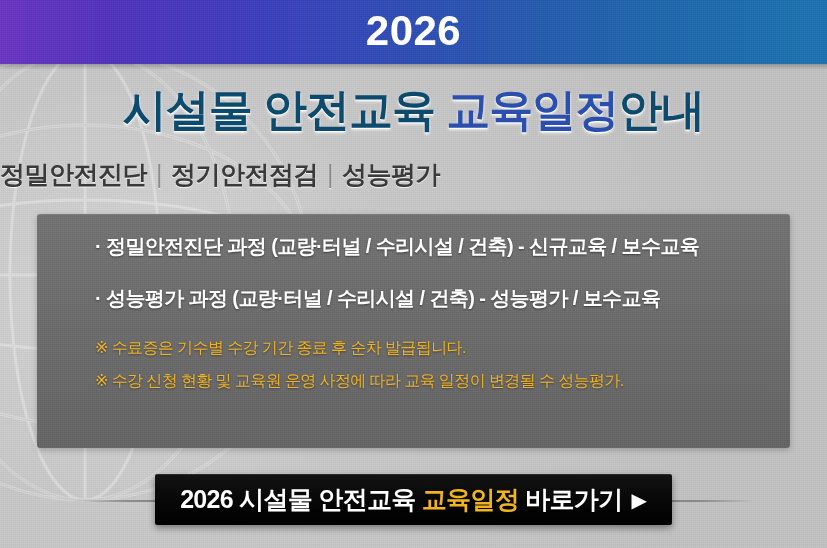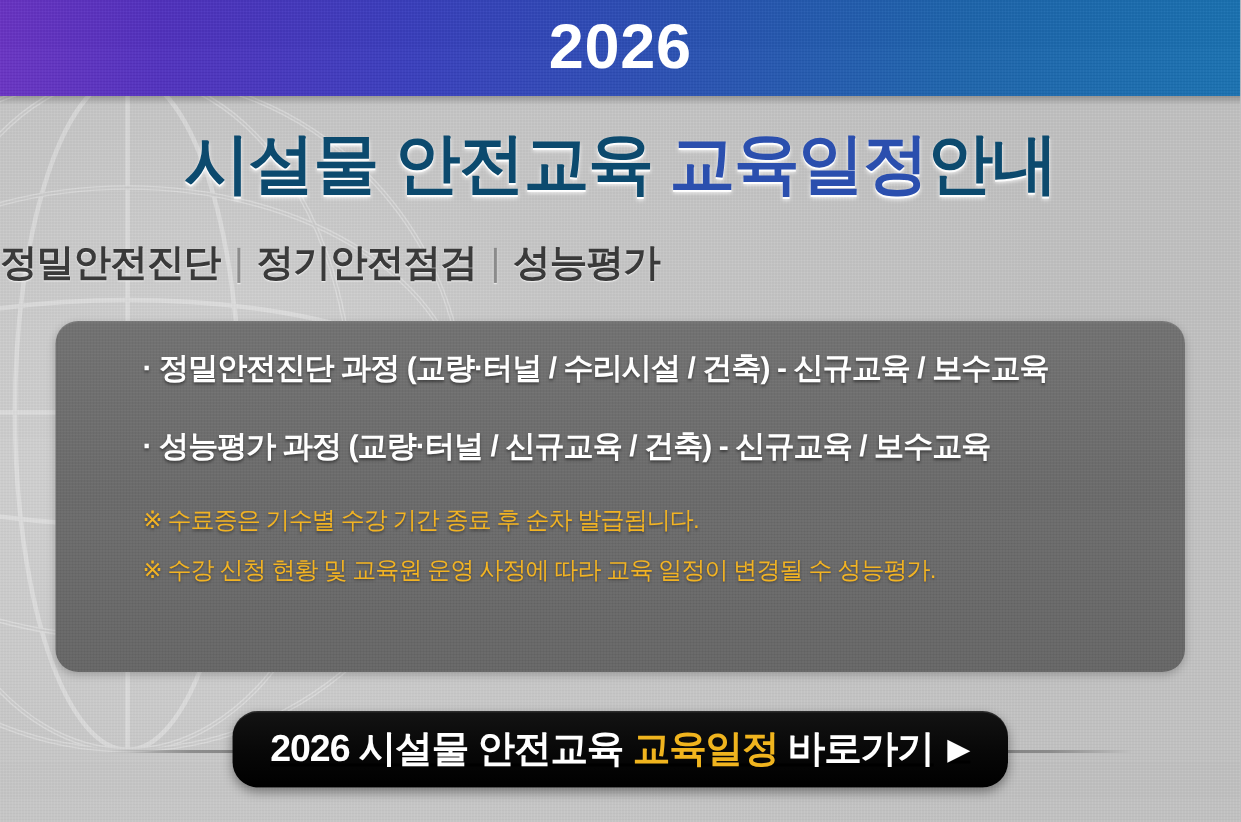--- a/index.html
+++ b/index.html
@@ -117,21 +117,21 @@
     padding: 0 9px;
   }
 
   
   .panel {
     position: absolute;
     left: 37px;
     top: 214px;
     width: 753px;
     height: 234px;
-    border-radius: 15px;
+    border-radius: 3px;
     background: linear-gradient(180deg, #727272 0%, #6b6b6b 50%, #656565 100%);
     box-shadow: 0 2px 6px rgba(0,0,0,0.22), inset 0 1px 0 rgba(255,255,255,0.07);
     overflow: hidden;
   }
   .panel-noise {
     position: absolute;
     inset: 0;
     opacity: 0.45;
     background-image:
       repeating-linear-gradient(0deg, rgba(255,255,255,0.05) 0 1px, rgba(0,0,0,0.05) 1px 2px),
@@ -177,21 +177,21 @@
   .cta-rule.right {
     right: 72px; width: 92px;
     background: linear-gradient(270deg, rgba(120,120,120,0) 0%, rgba(110,110,110,0.65) 60%, rgba(110,110,110,0.75) 100%);
   }
   .cta-button {
     position: absolute;
     left: 155px;
     top: 474px;
     width: 517px;
     height: 51px;
-    border-radius: 17px;
+    border-radius: 2px;
     background: linear-gradient(180deg, #131313 0%, #070707 55%, #000000 100%);
     box-shadow: 0 3px 7px rgba(0,0,0,0.4), inset 0 1px 0 rgba(255,255,255,0.1);
     display: flex;
     align-items: center;
     justify-content: center;
     cursor: pointer;
     border: none;
     padding: 0;
     text-decoration: underline;
   }
@@ -249,21 +249,21 @@
   </div>
 
   <div class="subtitle">
     <span>정밀안전진단</span><span class="sep">|</span><span>정기안전점검</span><span class="sep">|</span><span>성능평가</span>
   </div>
 
   <div class="panel">
     <div class="panel-noise"></div>
     <div class="panel-inner">
       <div class="course-item">· 정밀안전진단 과정 (교량·터널 / 수리시설 / 건축) - 신규교육 / 보수교육</div>
-      <div class="course-item">· 성능평가 과정 (교량·터널 / 신규교육 / 건축) - 신규교육 / 보수교육</div>
+      <div class="course-item">· 성능평가 과정 (교량·터널 / 수리시설 / 건축) - 성능평가 / 보수교육</div>
       <div class="notices">
         <div class="notice-line">※ 수료증은 기수별 수강 기간 종료 후 순차 발급됩니다.</div>
         <div class="notice-line">※ 수강 신청 현황 및 교육원 운영 사정에 따라 교육 일정이 변경될 수 성능평가.</div>
       </div>
     </div>
   </div>
 
   <div class="cta-rule left"></div>
   <div class="cta-rule right"></div>
 

